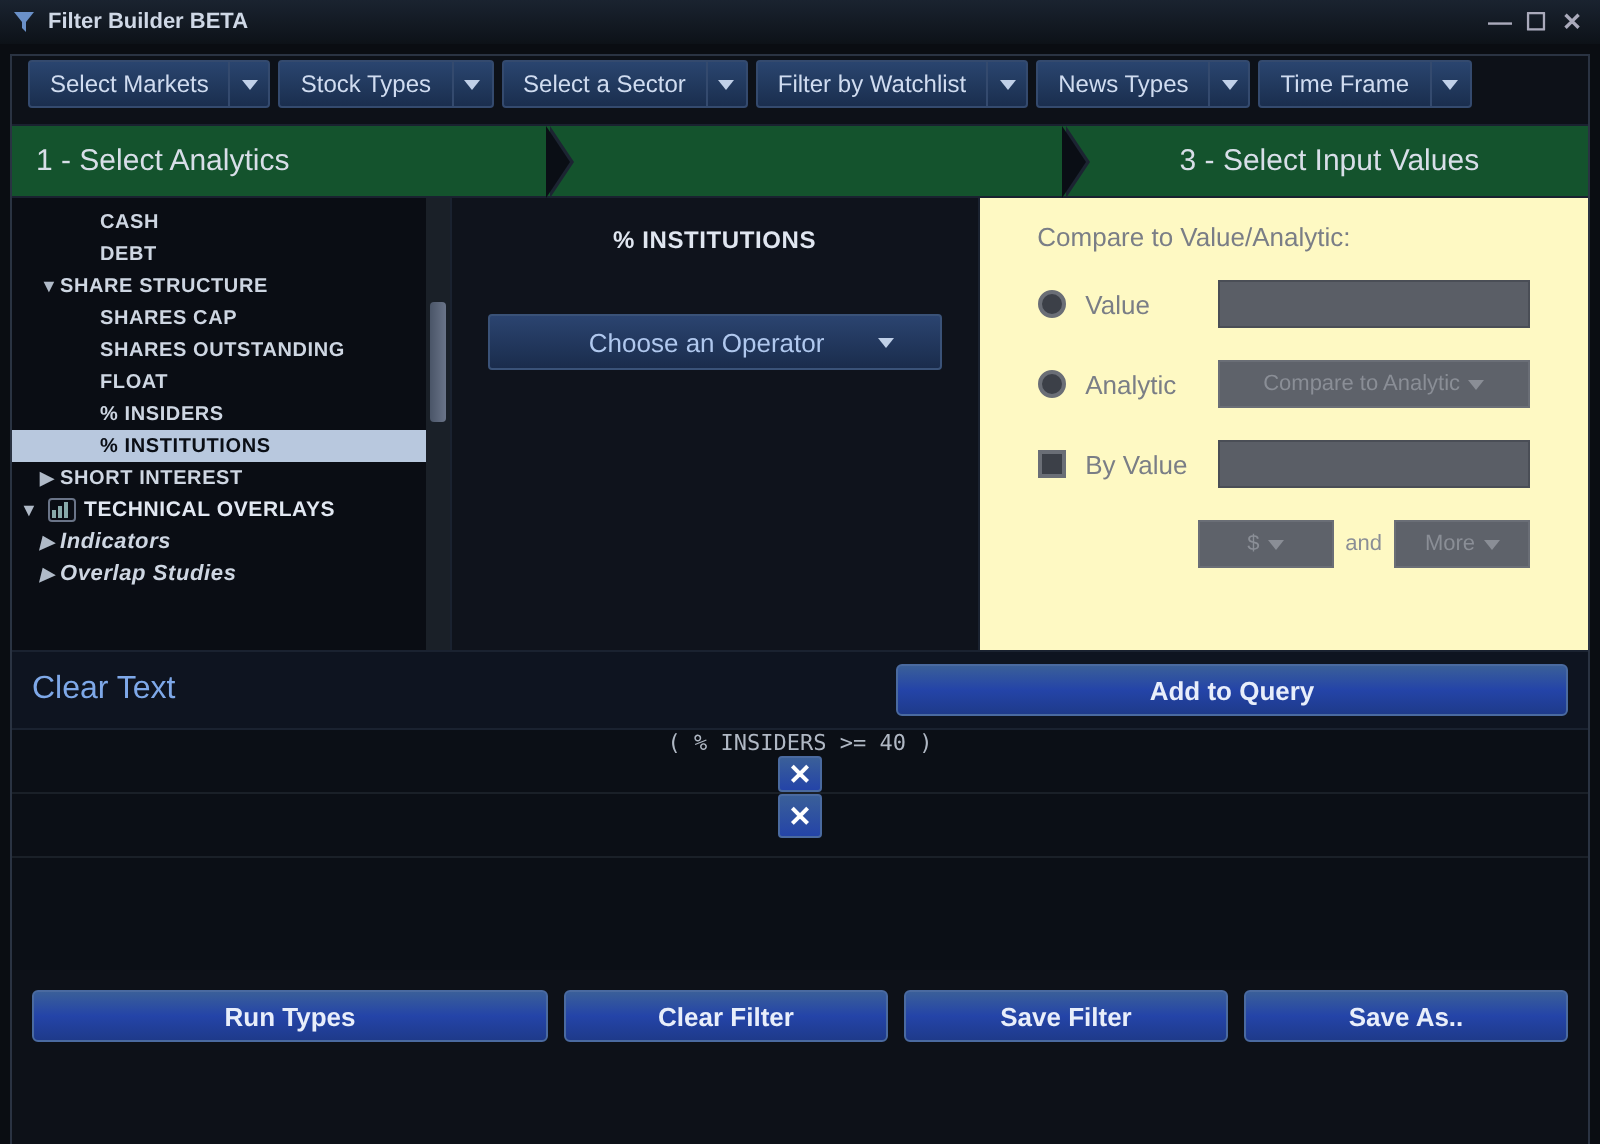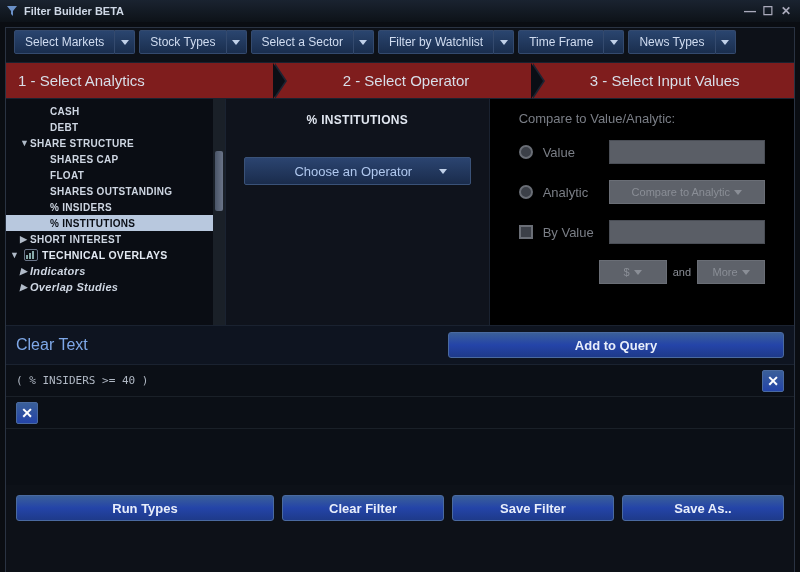--- a/index.html
+++ b/index.html
@@ -23,32 +23,32 @@
 .tab-dd { width: 20px; height: 24px; background: linear-gradient(#26406a, #182a48); border: 1px solid #344a6e; margin-left: 2px; display: flex; align-items: center; justify-content: center; cursor: pointer; border-radius: 2px; }
 .chev { width: 0; height: 0; border-left: 4px solid transparent; border-right: 4px solid transparent; border-top: 5px solid #c0d0e8; }
 
 
 .filter-bar { padding: 2px 8px 8px 8px; display: flex; gap: 4px; border-bottom: 1px solid #1a2230; }
 .fb-item { display: flex; }
 .fb-label { background: linear-gradient(#2a456f, #1a2e4e); border: 1px solid #344a6e; color: #d0dcf0; height: 24px; padding: 0 10px; font-size: 12px; display: inline-flex; align-items: center; cursor: pointer; border-radius: 2px 0 0 2px; }
 .fb-dd { width: 20px; height: 24px; background: linear-gradient(#2a456f, #1a2e4e); border: 1px solid #344a6e; border-left: none; display: flex; align-items: center; justify-content: center; cursor: pointer; border-radius: 0 2px 2px 0; }
 
 
-.steps { display: flex; height: 36px; background: #7f1d1d; border-bottom: 1px solid #1a2230; }
+.steps { display: flex; height: 36px; background: #14532d; border-bottom: 1px solid #1a2230; }
 .step { flex: 1; position: relative; display: flex; align-items: center; justify-content: center; color: #d8dee8; font-size: 15px; }
 .step-arrow { position: absolute; right: -10px; top: 0; width: 0; height: 0; border-top: 18px solid transparent; border-bottom: 18px solid transparent; border-left: 12px solid #1c2432; z-index: 2; }
 .step-arrow::before { content: ""; position: absolute; right: 2px; top: -18px; width: 0; height: 0; border-top: 18px solid transparent; border-bottom: 18px solid transparent; border-left: 12px solid #0a0e15; }
 .step-1 { justify-content: flex-start; padding-left: 12px; }
 
 
 .panels { display: flex; height: 226px; background: #0f131c; }
 .panel { position: relative; }
 .panel-1 { width: 228px; border-right: 1px solid #1a2230; background: #0a0d14; display: flex; }
 .panel-2 { width: 272px; border-right: 1px solid #1a2230; background: #0f131c; padding: 12px 18px; }
-.panel-3 { flex: 1; background: #000000; padding: 12px 29px; }
+.panel-3 { flex: 1; background: #fef9c3; padding: 12px 29px; }
 
 
 .tree-scroll { width: 100%; overflow: hidden; position: relative; }
 .tree { color: #ced6e2; font-size: 10px; font-weight: 600; padding: 4px 0; }
 .tree-row { height: 16px; display: flex; align-items: center; padding-left: 12px; cursor: pointer; position: relative; }
 .tree-row.level2 { padding-left: 44px; }
 .tree-row.level1 { padding-left: 24px; }
 .tree-row.cat { letter-spacing: 0.3px; }
 .tree-row.selected { background: #b8c8de; color: #0a0e15; }
 .tree-row .caret { position: absolute; left: 14px; font-size: 9px; color: #b0bac8; }
@@ -76,21 +76,21 @@
 .p3-dd { height: 24px; background: #5e626a; border: 1px solid #6a6e76; display: flex; align-items: center; justify-content: center; gap: 4px; color: #8a8e96; font-size: 11px; padding: 0 6px; }
 .p3-dd .chev { border-top-color: #8a8e96; }
 .p3-bottom { display: flex; gap: 6px; align-items: center; margin-left: 80px; }
 .p3-and { color: #8a8e96; font-size: 11px; }
 
 
 .ft-header { display: flex; align-items: center; padding: 6px 10px; background: #0e1420; border-top: 1px solid #1a2230; border-bottom: 1px solid #1a2230; }
 .ft-title { color: #7ea8e8; font-size: 16px; flex: 1; }
 .add-query { width: 336px; }
 .ft-rows { background: #0b0f16; height: 120px; }
-.ft-row { display: flex; align-items: center; height: 32px; border-bottom: 1px solid #1a2028; padding: 0 10px; }
+.ft-row { display: flex; align-items: center; height: 32px; border-bottom: 1px solid #1a2028; padding: 0 10px; flex-direction: column; }
 .ft-text { flex: 1; font-family: "Consolas", monospace; font-size: 11px; color: #b0b8c4; }
 .ft-del { width: 22px; height: 22px; background: linear-gradient(#3a5f99, #2444a8); border: 1px solid #4a6aa0; color: #fff; display: flex; align-items: center; justify-content: center; cursor: pointer; font-size: 14px; font-weight: 700; border-radius: 2px; }
 
 
 .bottom-bar { display: flex; gap: 8px; padding: 10px; }
 .bottom-bar .btn-big { flex: 1; }
 .bottom-bar .btn-big.wide { flex: 1.6; }
 
 .funnel { width: 12px; height: 12px; margin-right: 6px; }
 </style>
@@ -134,40 +134,39 @@
             <div class="chev"></div>
           </div>
         </div>
       <div class="fb-item">
           <div class="fb-label">Filter by Watchlist</div>
           <div class="fb-dd">
             <div class="chev"></div>
           </div>
         </div>
       <div class="fb-item">
+          <div class="fb-label">News Types</div>
+          <div class="fb-dd">
+            <div class="chev"></div>
+          </div>
+        </div>
+      <div class="fb-item">
           <div class="fb-label">Time Frame</div>
-          <div class="fb-dd">
-            <div class="chev"></div>
-          </div>
-        </div>
-      <div class="fb-item">
-          <div class="fb-label">News Types</div>
           <div class="fb-dd">
             <div class="chev"></div>
           </div>
         </div>
     </div>
 
     <div class="steps">
       <div class="step step-1">
           <span>1 - Select Analytics</span>
           <div class="step-arrow"></div>
         </div>
       <div class="step">
-          <span>2 - Select Operator</span>
           <div class="step-arrow"></div>
         </div>
       <div class="step">
           <span>3 - Select Input Values</span>
         </div>
     </div>
 
     <div class="panels">
 
       <div class="panel panel-1">
@@ -180,24 +179,24 @@
                 <span>DEBT</span>
               </div>
               <div class="tree-row cat level1">
                 <span class="caret">▼</span>
                 <span>SHARE STRUCTURE</span>
               </div>
               <div class="tree-row cat level2">
                 <span>SHARES CAP</span>
               </div>
               <div class="tree-row cat level2">
+                <span>SHARES OUTSTANDING</span>
+              </div>
+              <div class="tree-row cat level2">
                 <span>FLOAT</span>
-              </div>
-              <div class="tree-row cat level2">
-                <span>SHARES OUTSTANDING</span>
               </div>
               <div class="tree-row cat level2">
                 <span>% INSIDERS</span>
               </div>
               <div class="tree-row cat level2 selected">
                 <span>% INSTITUTIONS</span>
               </div>
               <div class="tree-row cat level1">
                 <span class="caret">▶</span>
                 <span>SHORT INTEREST</span>

